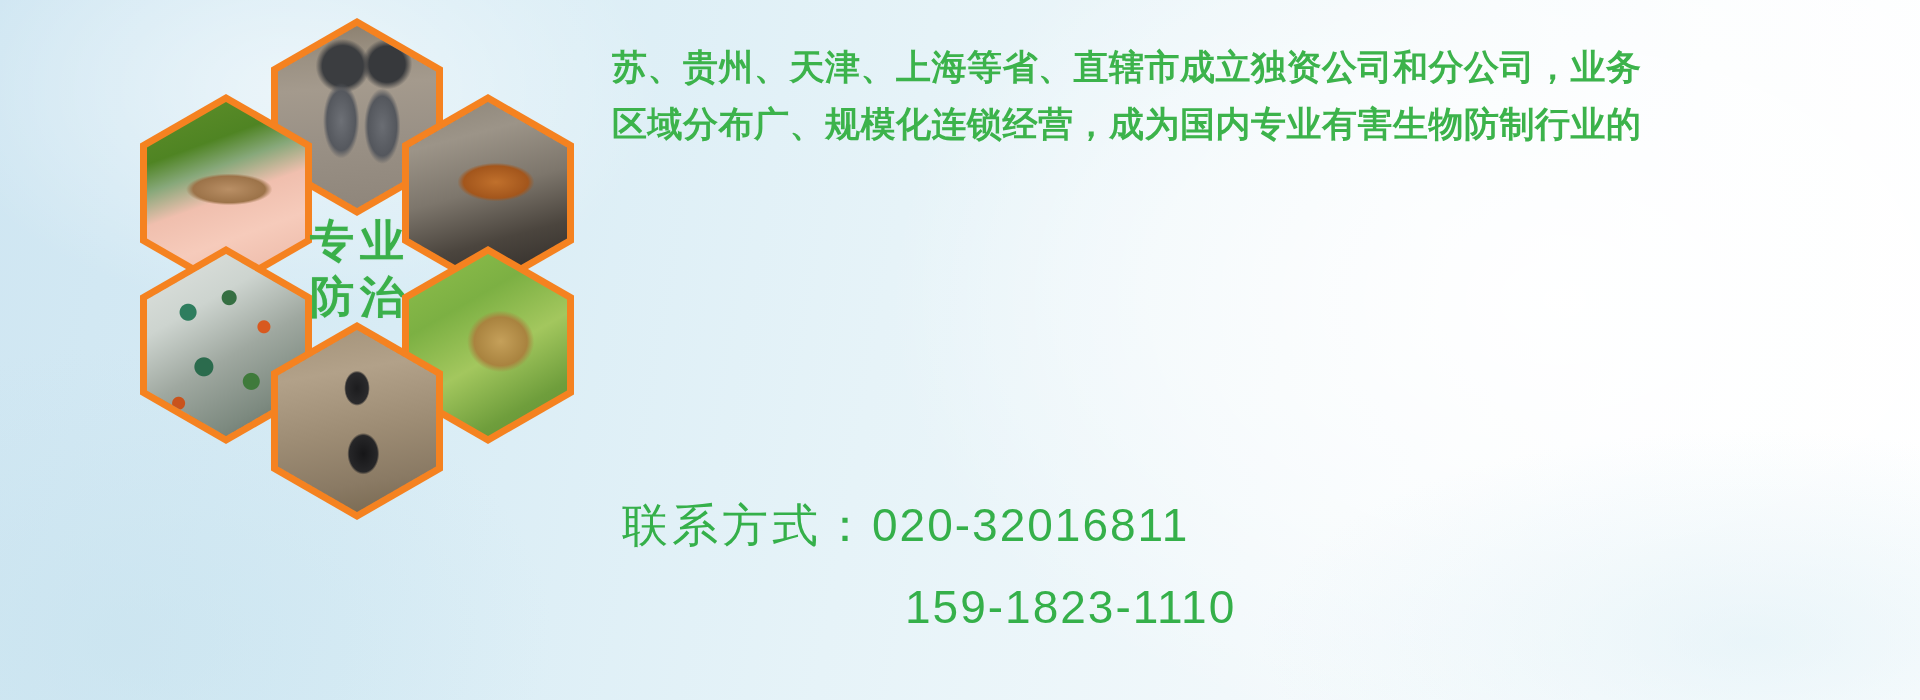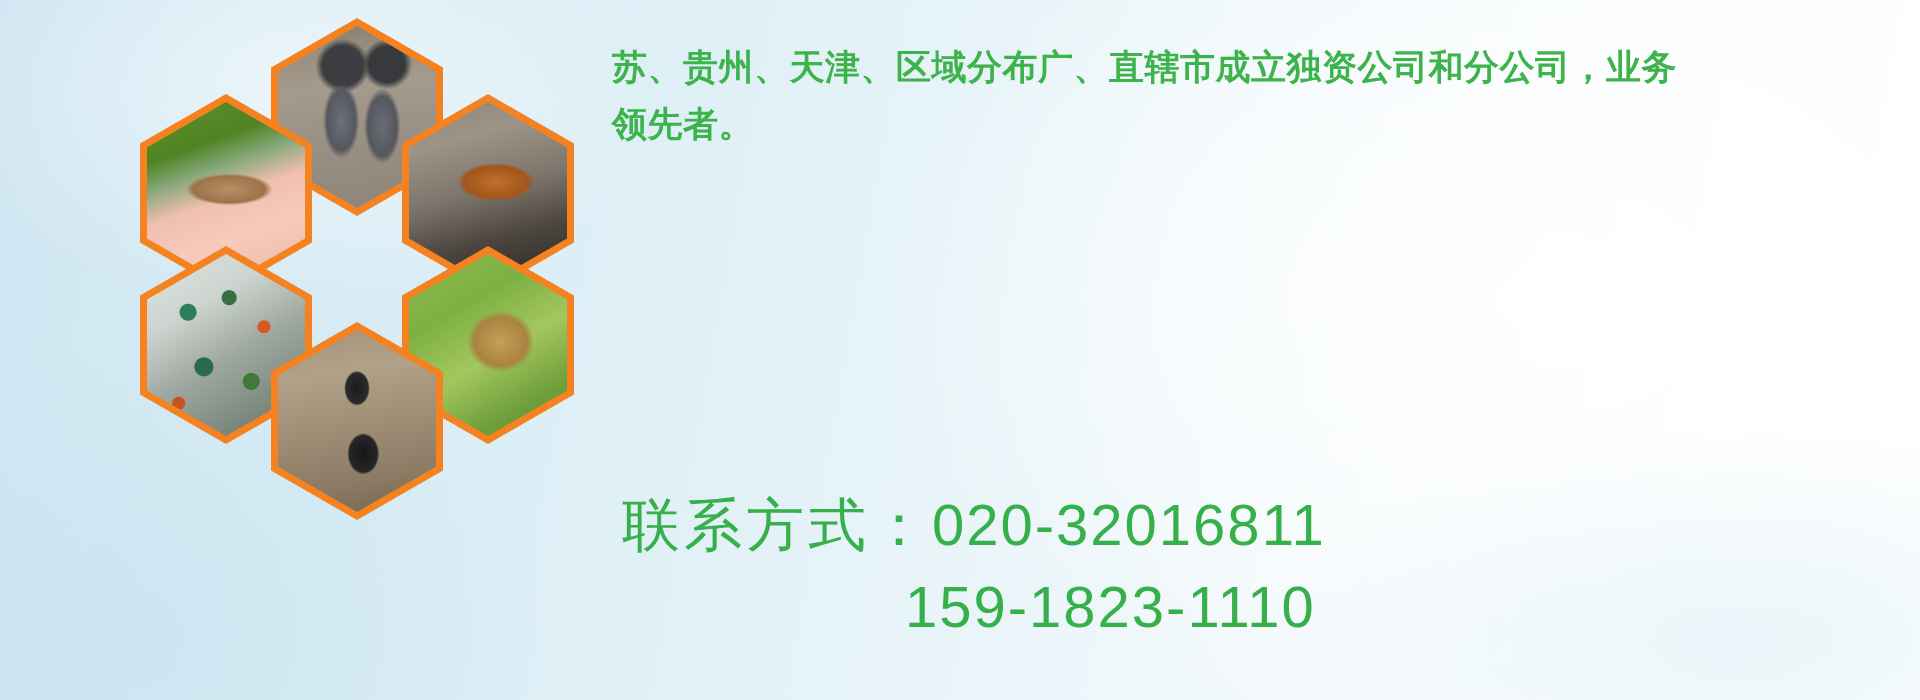--- a/index.html
+++ b/index.html
@@ -149,21 +149,21 @@
   #contact {
     position: absolute;
     left: 612px;
     top: 484px;
     width: 1240px;
     color: #35b04a;
     font-weight: normal;
   }
   #contact .cline {
     display: block;
-    font-size: 58px;
+    font-size: 46px;
     letter-spacing: 2px;
     line-height: 82px;
     white-space: nowrap;
   }
   #contact .cline.l1 { text-indent: 10px; }
   #contact .cline.l2 { text-indent: 293px; }
   #contact .label { letter-spacing: 4px; }
 </style>
 </head>
 <body>
@@ -185,20 +185,27 @@
         <div class="photo ph-roach"></div>
       </div>
     </div>
 
     <div class="hex" style="left:45px; top:94px;">
       <div class="hex-inner">
         <div class="photo ph-mosq"></div>
       </div>
     </div>
 
+    <div class="hex hex-center" style="left:176px; top:170px;">
+      <div class="hex-inner"></div>
+      <div id="center-label">
+        <span>专业</span>
+        <span>防治</span>
+      </div>
+    </div>
 
     <div class="hex" style="left:307px; top:246px;">
       <div class="hex-inner">
         <div class="photo ph-stinkbug"></div>
       </div>
     </div>
 
     <div class="hex" style="left:45px; top:246px;">
       <div class="hex-inner">
         <div class="photo ph-flies"></div>
@@ -207,22 +214,22 @@
 
     <div class="hex" style="left:176px; top:322px;">
       <div class="hex-inner">
         <div class="photo ph-ant"></div>
       </div>
     </div>
 
   </div>
 
   <div id="about">
-    <span class="ln">苏、贵州、天津、区域分布广、直辖市成立独资公司和分公司，业务</span>
-    <span class="ln">领先者。</span>
+    <span class="ln">苏、贵州、天津、上海等省、直辖市成立独资公司和分公司，业务</span>
+    <span class="ln">区域分布广、规模化连锁经营，成为国内专业有害生物防制行业的</span>
   </div>
 
   <div id="contact">
     <span class="cline l1"><span class="label">联系方式：</span><span>020-32016811</span></span>
     <span class="cline l2"><span>159-1823-1110</span></span>
   </div>
 
 </div>
 
 </body></html>

